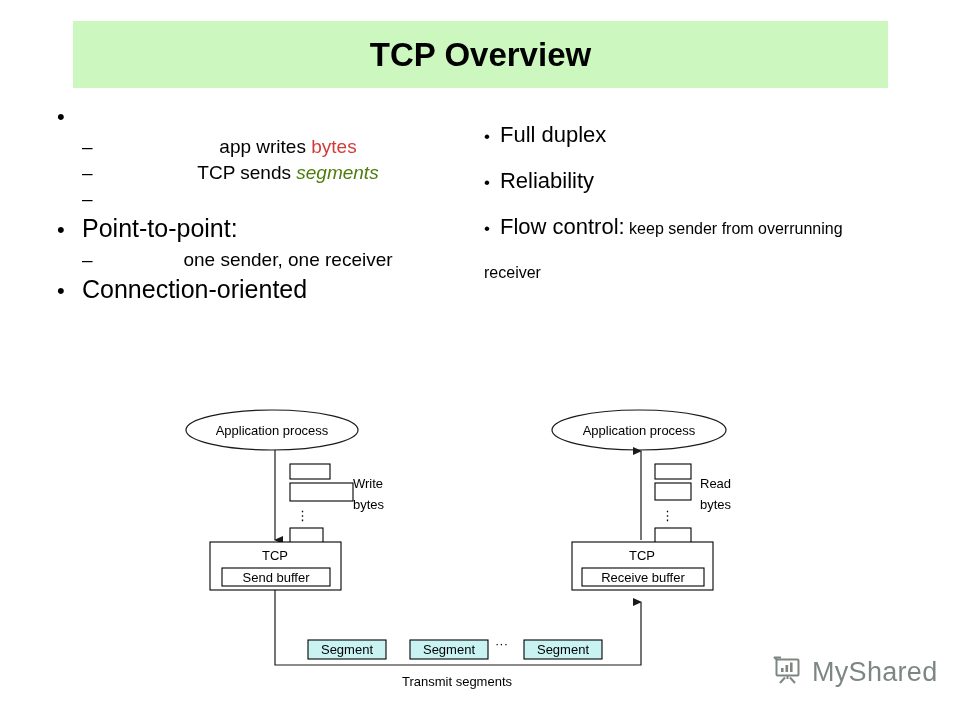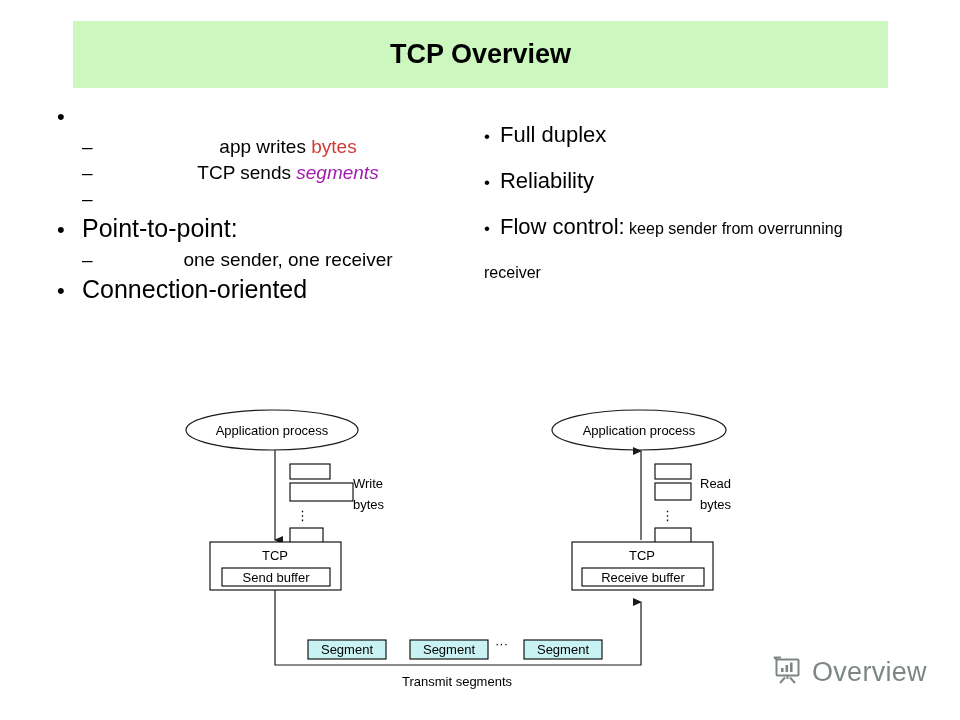--- a/index.html
+++ b/index.html
@@ -27,21 +27,21 @@
     background: #ccf8c0;
   }
   #title-text {
     position: absolute;
     left: 0;
     top: 0;
     width: 100%;
     height: 67px;
     line-height: 67px;
     text-align: center;
-    font-size: 27px;
+    font-size: 33px;
     font-weight: bold;
     color: #000000;
     letter-spacing: 0px;
   }
 
   
   .column {
     position: absolute;
   }
   #left-column {
@@ -82,21 +82,21 @@
   .l2 .dash {
     width: 60px;
     flex: 0 0 60px;
     padding-left: 34px;
     box-sizing: border-box;
     font-size: 19px;
   }
   .l2 .txt { flex: 1 1 auto; text-align: center; }
 
   .hl { color: #d23b37; }
-  .hl-em { color: #a21caf; font-style: italic; margin-top: 40px; }
+  .hl-em { color: #4d7c0f; font-style: italic; margin-top: 40px; }
 
   
   .r-item {
     font-size: 22px;
     line-height: 42px;
     margin-bottom: 2px;
   }
   .r-item .rdot {
     font-size: 17px;
     padding-right: 10px;
@@ -277,14 +277,14 @@
       <rect x="4.5" y="4.5" width="22" height="16" rx="1" fill="none" stroke="#4c5a52" stroke-width="2"></rect>
       <path d="M4.5,4.5 L2.5,2.5 L9,2.5" fill="none" stroke="#4c5a52" stroke-width="2" stroke-linejoin="round"></path>
       <rect x="9" y="13" width="2.6" height="4" fill="#4c5a52"></rect>
       <rect x="13.5" y="10" width="2.6" height="7" fill="#4c5a52"></rect>
       <rect x="18" y="7.5" width="2.6" height="9.5" fill="#4c5a52"></rect>
       <line x1="15.5" y1="20.5" x2="15.5" y2="24" stroke="#4c5a52" stroke-width="2"></line>
       <line x1="8" y1="28" x2="13" y2="22.5" stroke="#4c5a52" stroke-width="2"></line>
       <line x1="23" y1="28" x2="18" y2="22.5" stroke="#4c5a52" stroke-width="2"></line>
     </svg>
   </span>
-  <span class="wm-label">Overview</span>
+  <span class="wm-label">MyShared</span>
 </div>
 
 </body></html>

